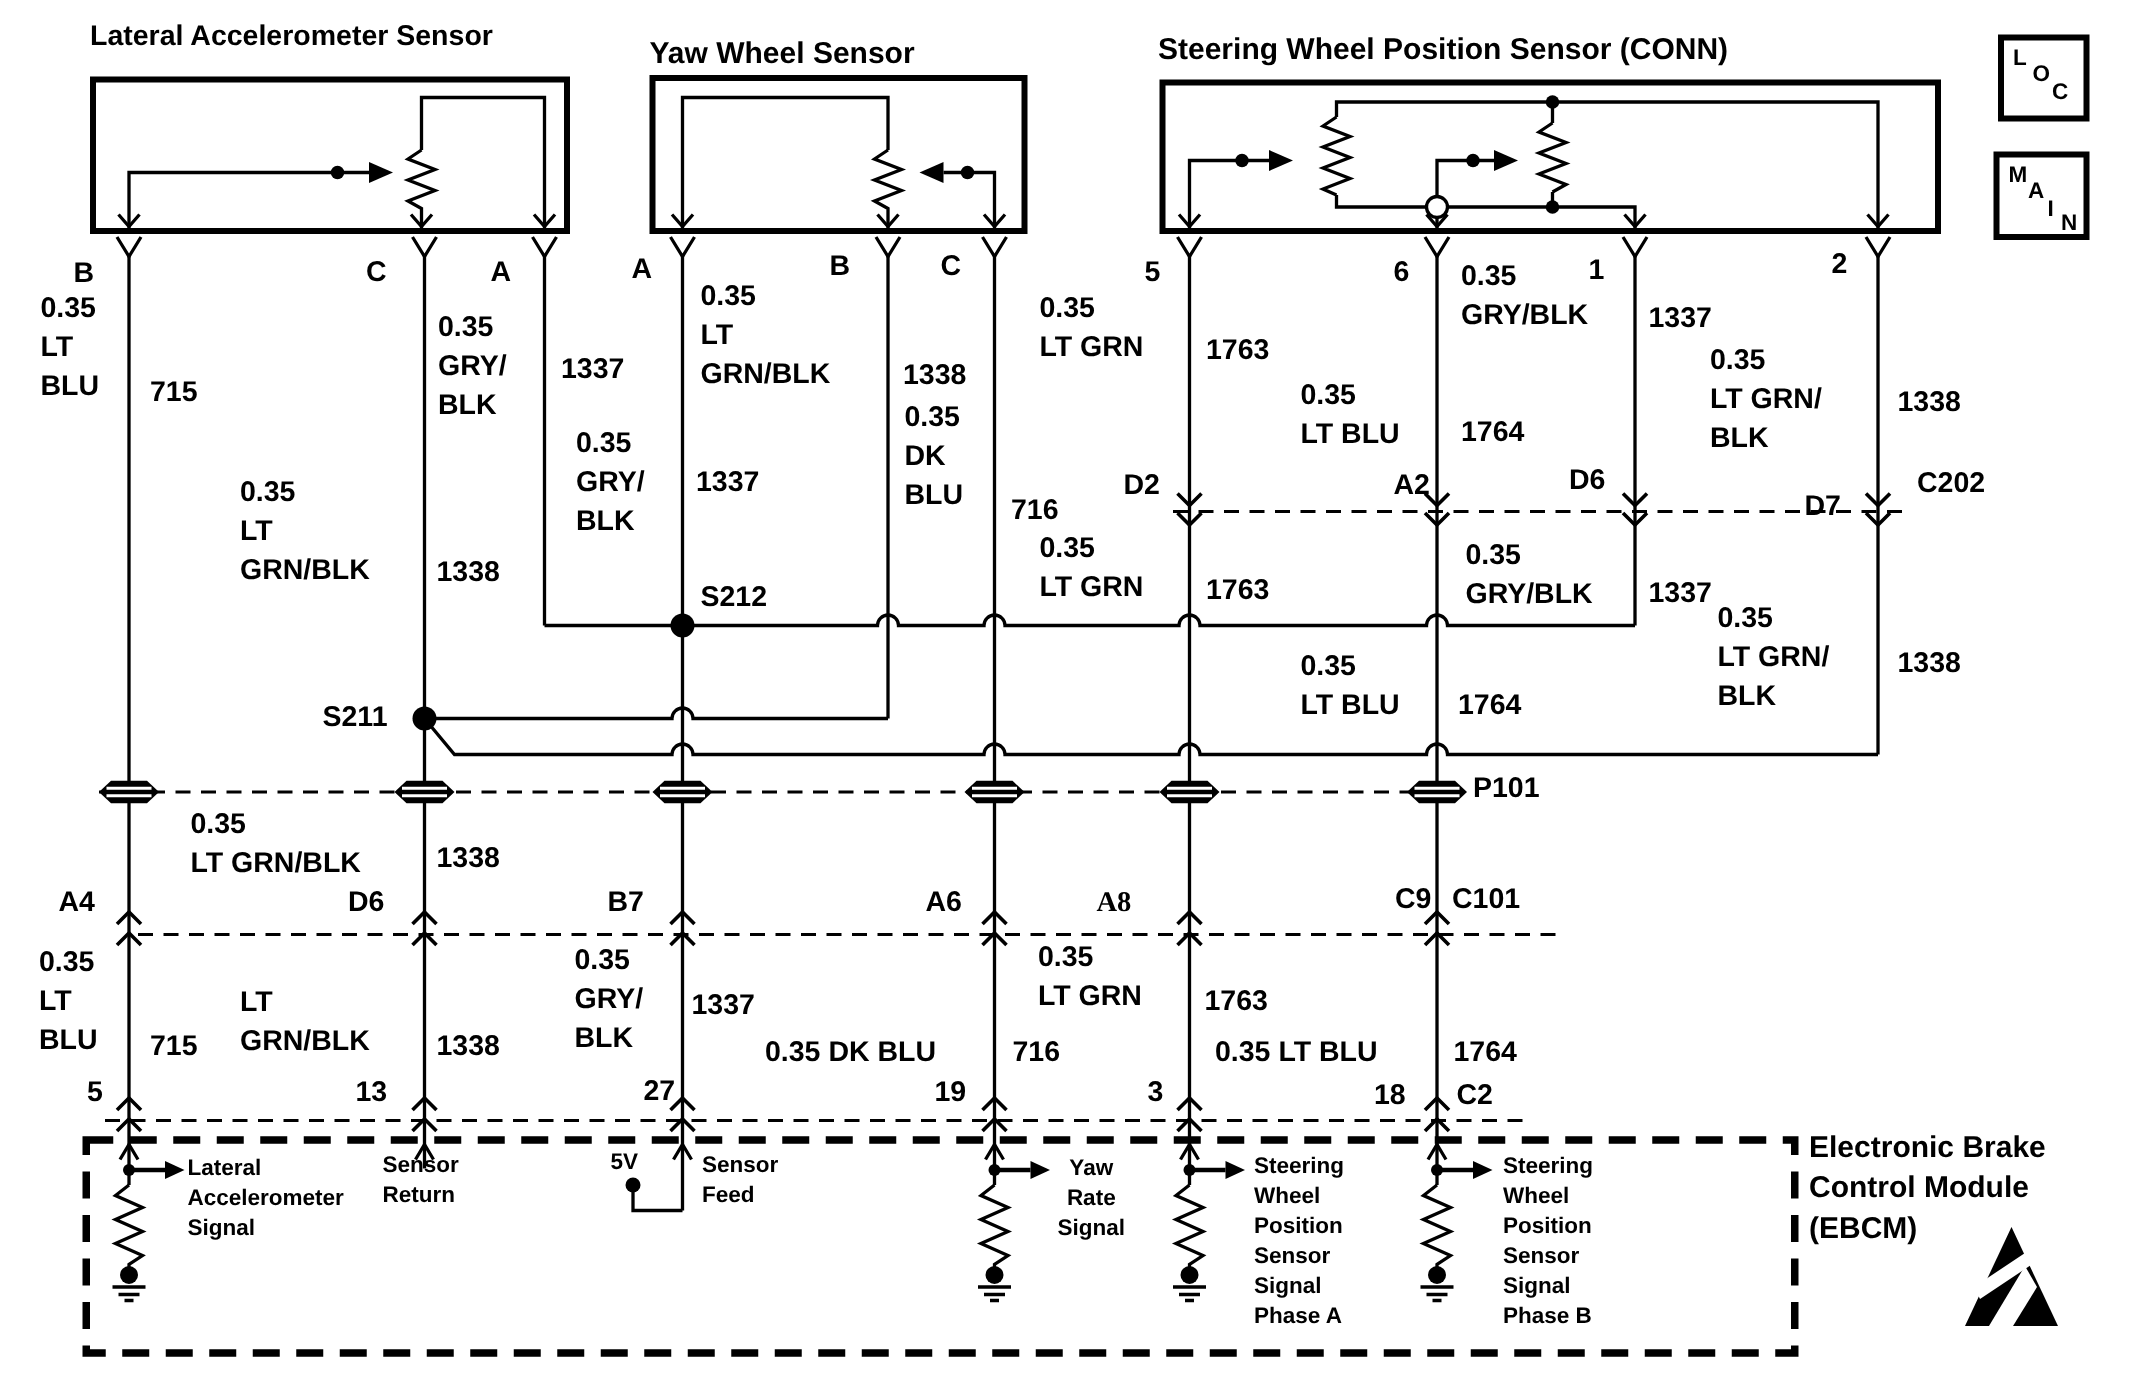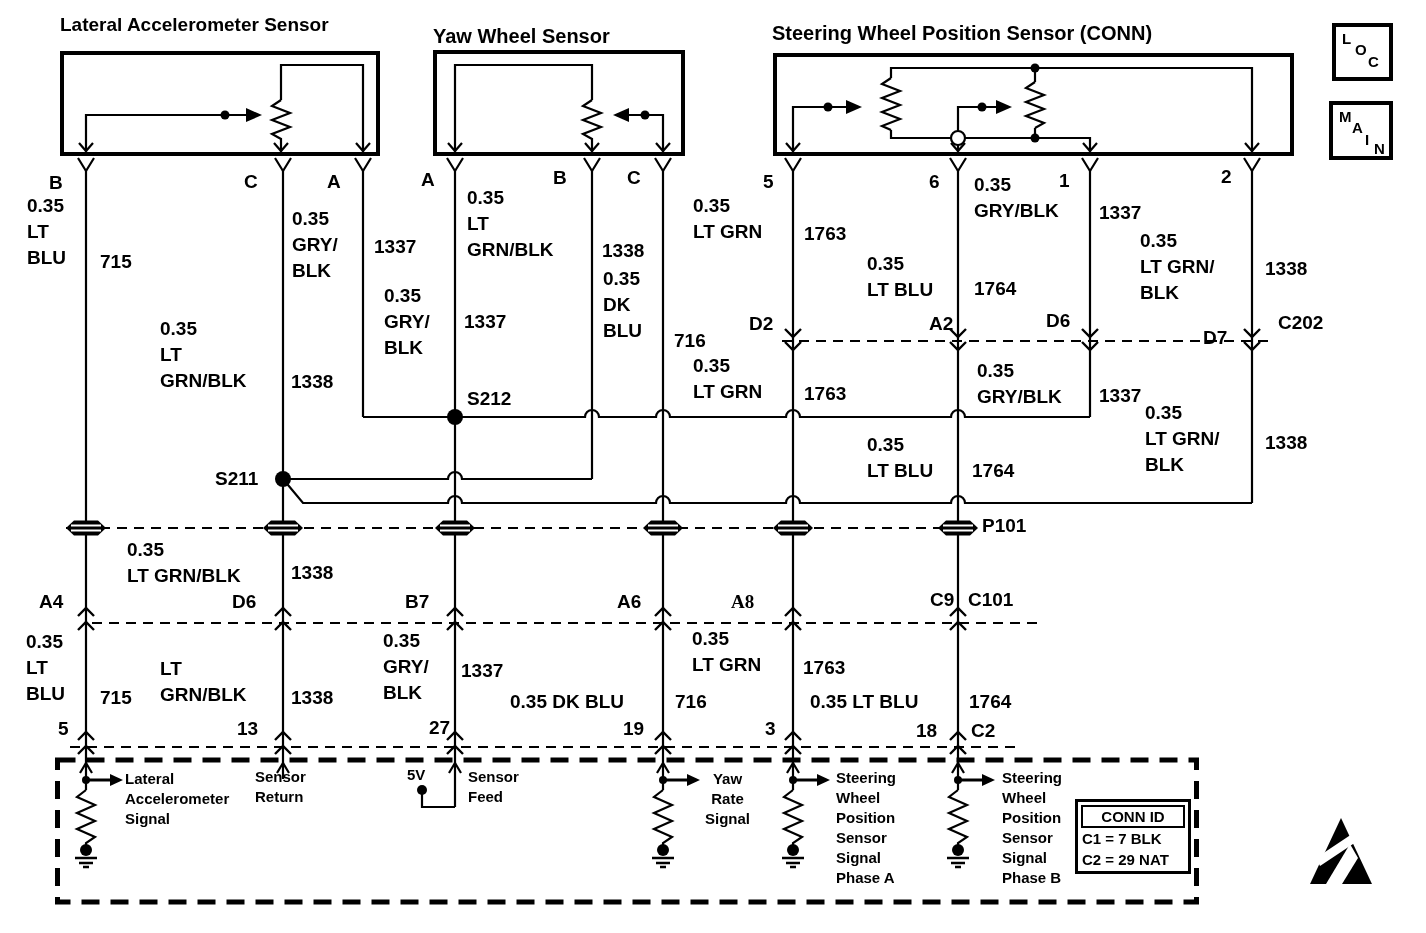--- a/index.html
+++ b/index.html
@@ -201,26 +201,24 @@
     <span class="p2">O</span>
     <span class="p3">C</span>
   </div>
   <div class="navbox" id="mainbox">
     <span class="p1">M</span>
     <span class="p2">A</span>
     <span class="p3">I</span>
     <span class="p4">N</span>
   </div>
 
-  <div id="connid">
-    <div class="hd">CONN ID</div>
-    <div class="row">C1 = 7 BLK</div>
-    <div class="row">C2 = 29 NAT</div>
-  </div>
-
+
+  <div id="ebcmtitle">Electronic Brake
+Control Module
+(EBCM)</div>
 
   <div id="labels">
       <div class="lbl" style="left: 60px; top: 11px; font-size: 19px; line-height: 27px;">Lateral Accelerometer Sensor</div>
       <div class="lbl" style="left: 433px; top: 23px; font-size: 20px; line-height: 27px;">Yaw Wheel Sensor</div>
       <div class="lbl" style="left: 772px; top: 20px; font-size: 20px; line-height: 27px;">Steering Wheel Position Sensor (CONN)</div>
       <div class="lbl" style="left: 49px; top: 170px;">B</div>
       <div class="lbl" style="left: 244px; top: 169px;">C</div>
       <div class="lbl" style="left: 327px; top: 169px;">A</div>
       <div class="lbl" style="left: 421px; top: 167px;">A</div>
       <div class="lbl" style="left: 553px; top: 165px;">B</div>

